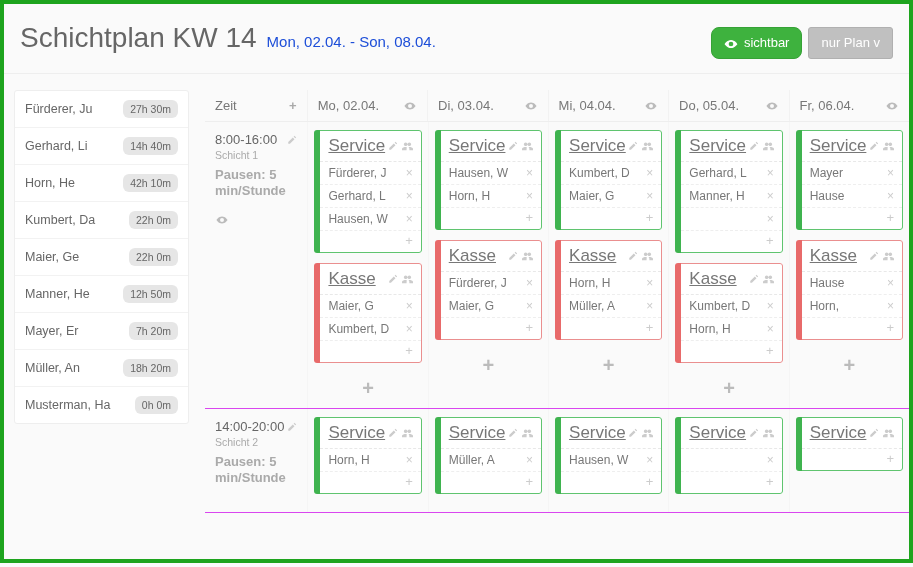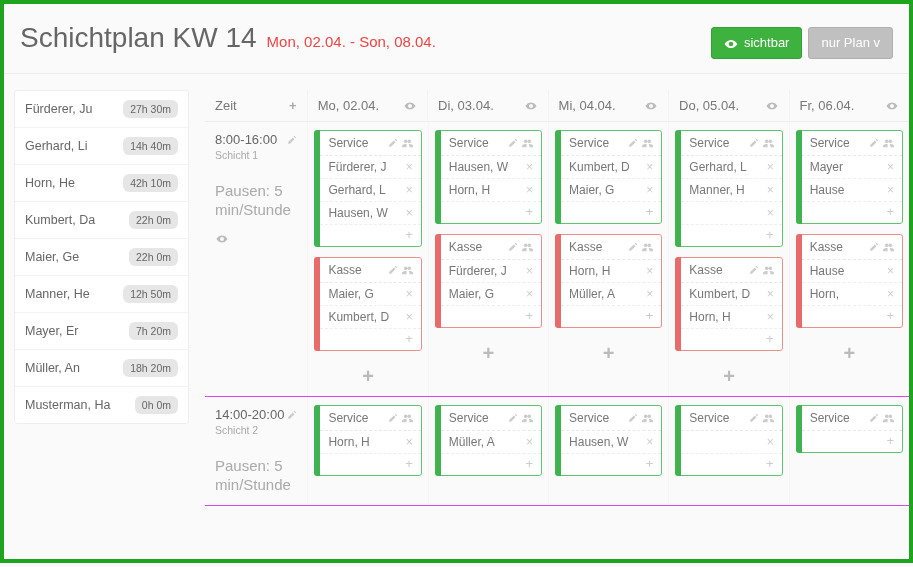--- a/index.html
+++ b/index.html
@@ -1,22 +1,22 @@
 <!DOCTYPE html>
 <html><head>
 <meta charset="utf-8">
 <style>
 * { box-sizing: border-box; margin: 0; padding: 0; }
 body { font-family: -apple-system, Helvetica, Arial, sans-serif; background: #fafafa; border: 4px solid #1ea41e; width: 913px; height: 563px; overflow: hidden; font-size: 13px; color: #555; }
 .header { padding: 18px 16px 14px; border-bottom: 1px solid #eee; display: flex; align-items: baseline; justify-content: space-between; }
 .header-left { display: flex; align-items: baseline; gap: 10px; }
 .title { font-size: 28px; font-weight: 300; color: #666; }
-.subtitle { font-size: 15px; color: #ef4444; }
+.subtitle { font-size: 15px; color: #1d4ed8; }
 .header-btns { display: flex; gap: 6px; }
-.btn-green { background: #3eb23e; color: #fff; border: 1px solid #36a236; padding: 7px 12px; border-radius: 3px; font-size: 13px; cursor: pointer; display: inline-flex; align-items: center; gap: 6px; }
+.btn-green { background: #3eb23e; color: #fff; border: 1px solid #36a236; padding: 7px 12px; border-radius: 8px; font-size: 13px; cursor: pointer; display: inline-flex; align-items: center; gap: 6px; }
 .btn-gray { background: #c0c0c0; color: #fff; border: 1px solid #b0b0b0; padding: 7px 12px; border-radius: 3px; font-size: 13px; cursor: pointer; }
 .main { display: flex; }
 .sidebar { width: 195px; padding: 16px 10px; }
 .search-row { display: flex; border: 1px solid #ddd; border-radius: 3px; background: #fff; margin-bottom: 10px; }
 .search-in { flex: 1; border: none; padding: 9px 10px; font-size: 13px; color: #999; outline: none; }
 .search-btn { background: #fff; border: none; border-left: 1px solid #ddd; padding: 0 12px; cursor: pointer; color: #777; }
 .emp-list { border: 1px solid #eee; border-radius: 3px; background: #fff; }
 .emp { display: flex; justify-content: space-between; align-items: center; padding: 9px 10px; border-bottom: 1px solid #f2f2f2; }
 .emp:last-child { border-bottom: none; }
 .emp-name { color: #666; font-size: 12.5px; }
@@ -24,31 +24,31 @@
 .grid { flex: 1; padding: 16px 0 0 6px; overflow: hidden; }
 .ghead { display: flex; border-bottom: 1px solid #eee; }
 .col-time { width: 116px; padding: 8px 10px; display: flex; justify-content: space-between; align-items: center; color: #777; }
 .col-day { width: 138px; padding: 8px 10px; display: flex; justify-content: space-between; align-items: center; border-left: 1px solid #f2f2f2; color: #777; }
 .plus { color: #aaa; cursor: pointer; font-weight: bold; }
 .eye { color: #bbb; font-size: 13px; }
 .grow { display: flex; border-bottom: 1px solid #d946ef; }
 .time-cell { width: 116px; padding: 10px 10px; }
 .time-t { color: #666; display: flex; justify-content: space-between; align-items: center; }
 .time-s { font-size: 10.5px; color: #aaa; margin-top: 2px; }
-.time-p { font-size: 15px; color: #aaa; margin-top: 20px; line-height: 1.3; }
+.time-p { font-size: 13px; color: #aaa; margin-top: 6px; line-height: 1.3; font-weight: bold; }
 .time-vis { color: #bbb; margin-top: 10px; font-size: 14px; }
 .day-cell { width: 138px; padding: 8px 6px; border-left: 1px solid #f5f5f5; }
 .card { border-radius: 3px; background: #fff; margin-bottom: 10px; overflow: hidden; display: flex; }
 .card-bar { width: 6px; }
 .bar-g { background: #3fb34f; }
 .bar-r { background: #e86a6a; }
 .card-body { flex: 1; border: 1px solid #ccc; border-left: none; border-radius: 0 3px 3px 0; }
 .card.green .card-body { border-color: #5fc46f; }
 .card.red .card-body { border-color: #ea8f8f; }
-.card-title { display: flex; justify-content: space-between; align-items: center; padding: 5px 8px; color: #777; border-bottom: 1px dashed #e8e8e8; font-size: 12px; }
+.card-title { display: flex; justify-content: space-between; align-items: center; padding: 5px 8px; color: #777; border-bottom: 1px dashed #e8e8e8; font-size: 17px; text-decoration: underline; }
 .card-icons { color: #ccc; font-size: 11px; display: flex; gap: 4px; }
 .assignee { display: flex; justify-content: space-between; align-items: center; padding: 4px 8px; border-bottom: 1px dashed #eee; font-size: 12px; color: #777; }
 .assignee .x { color: #ccc; cursor: pointer; font-size: 12px; }
 .card-add { text-align: right; padding: 2px 8px 4px; color: #ccc; font-size: 13px; }
 .row-add { text-align: center; color: #bbb; font-size: 20px; font-weight: bold; padding-top: 4px; cursor: pointer; }
 svg { display: inline-block; vertical-align: middle; }
 </style>
 </head>
 <body>
 

